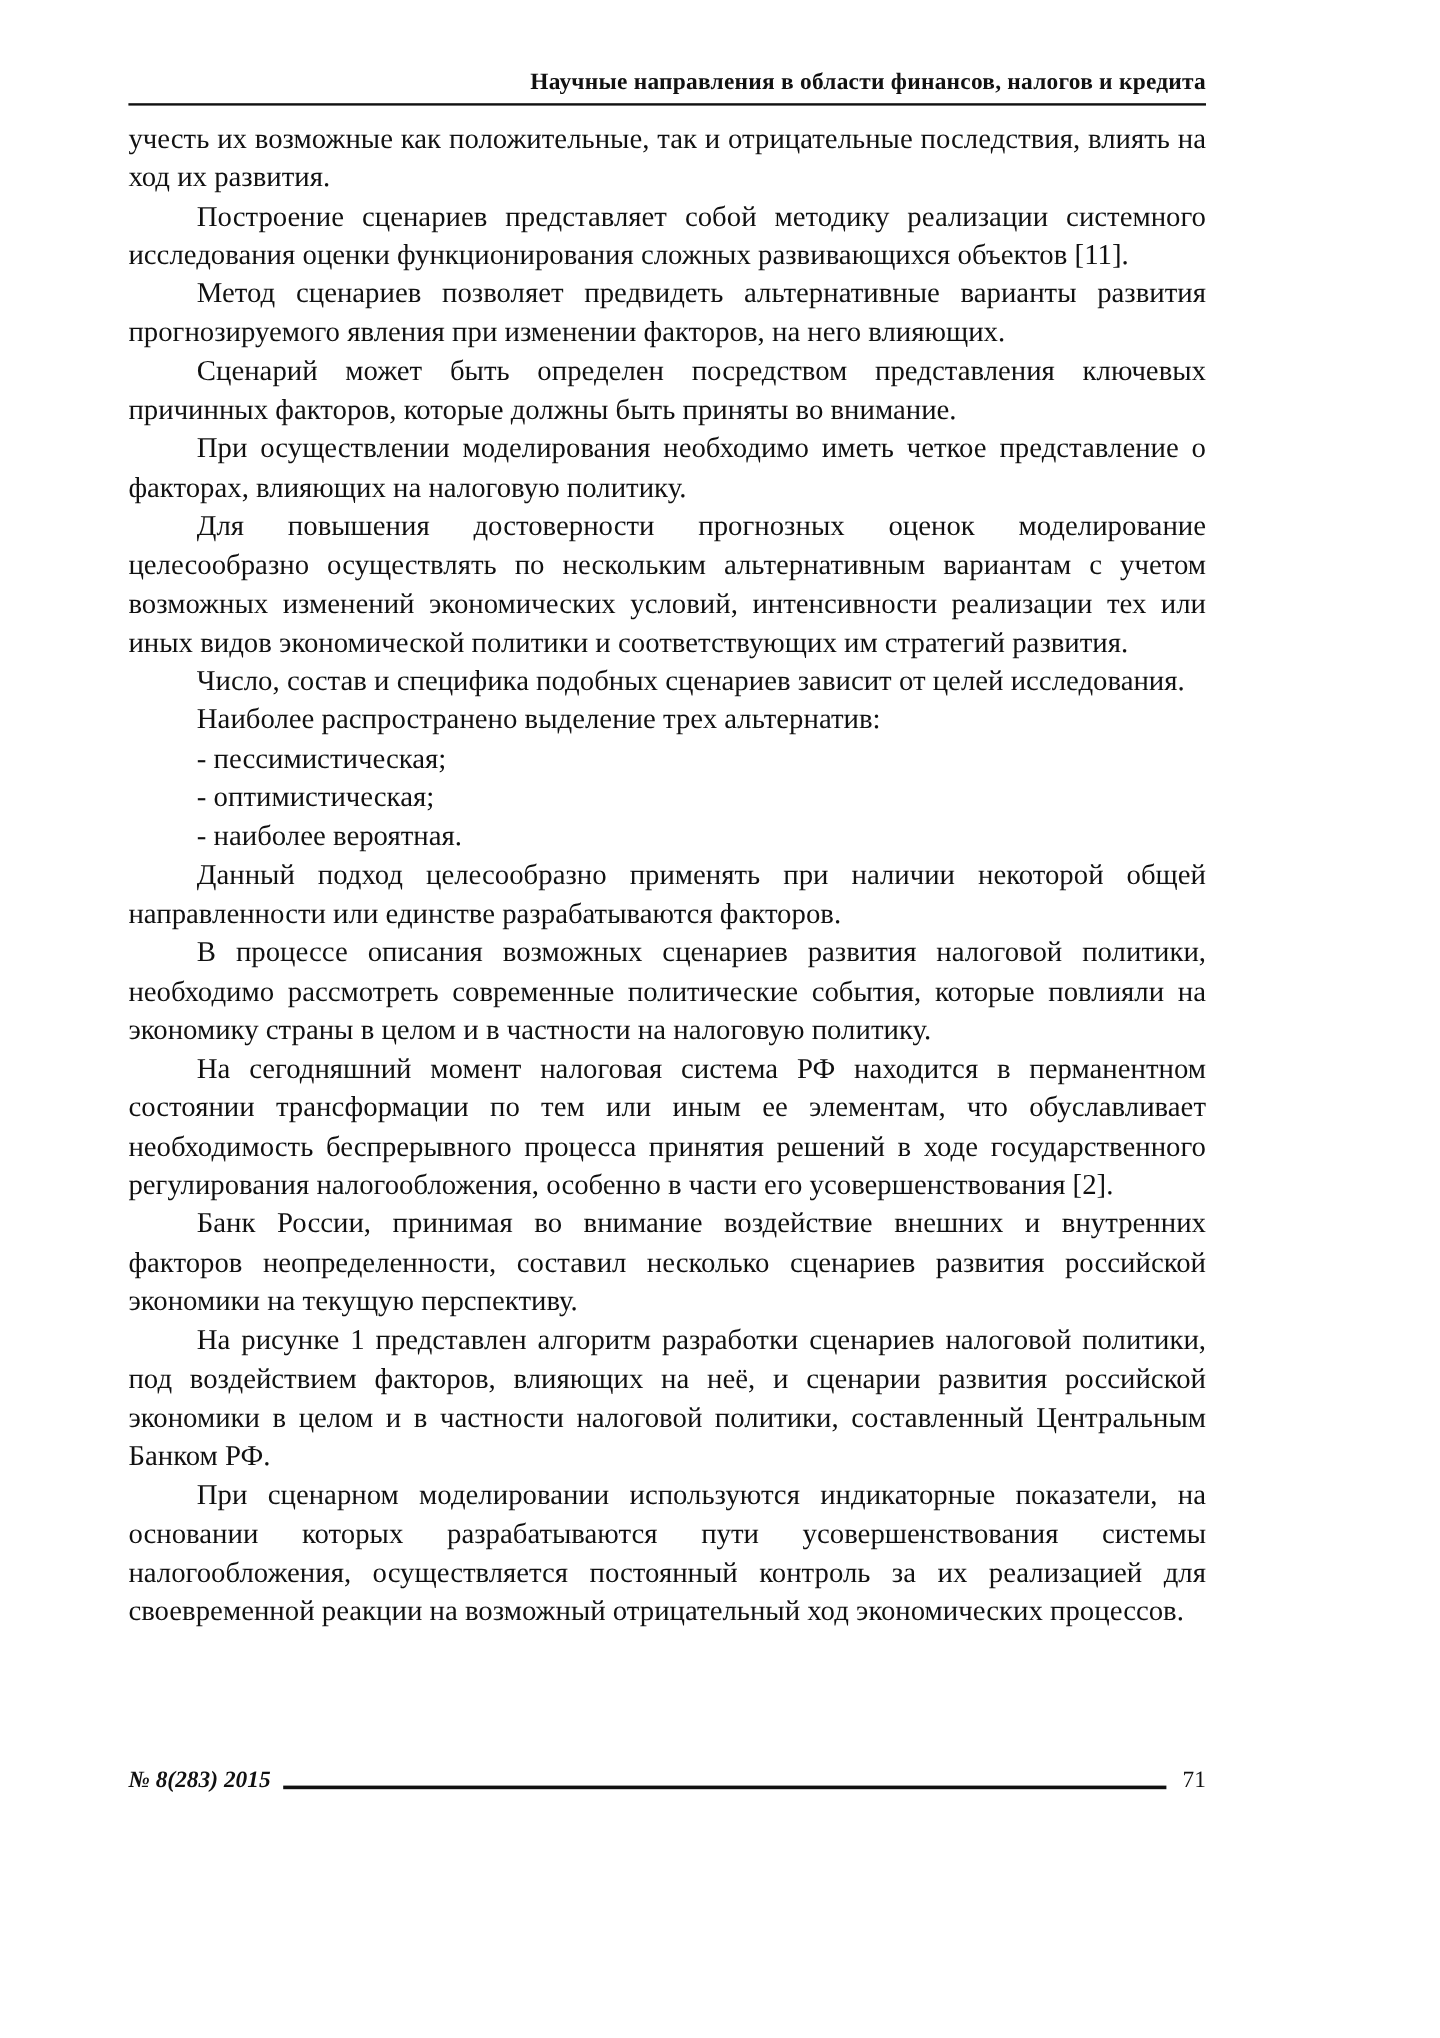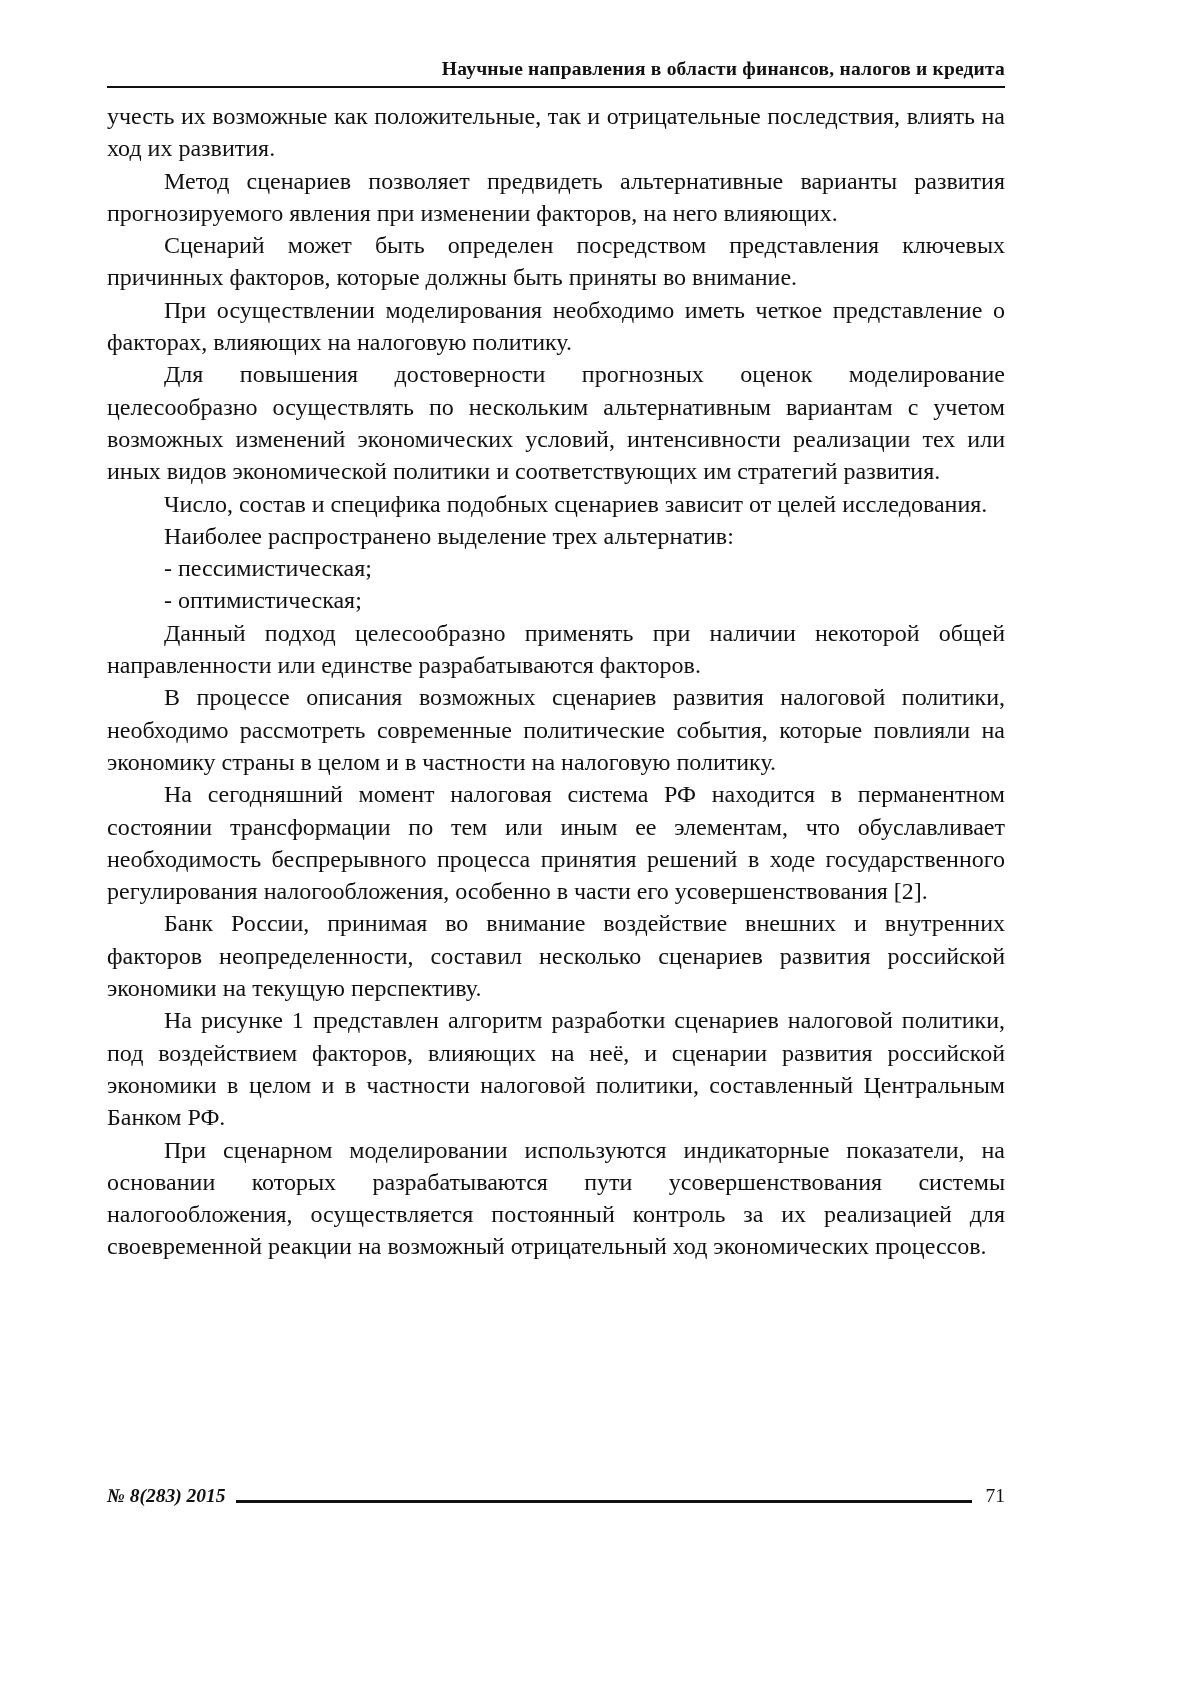--- a/index.html
+++ b/index.html
@@ -42,21 +42,20 @@
     text-indent: 0;
   }
   .footer {
     position: absolute;
     left: 107px;
     width: 898px;
     top: 1473px;
     display: flex;
     align-items: flex-end;
     font-size: 19.5px;
-    margin-top: 12px;
   }
   .footer-issue {
     font-weight: bold;
     font-style: italic;
     white-space: nowrap;
     padding-right: 10px;
   }
   .footer-rule {
     flex: 1;
     height: 3px;
@@ -76,28 +75,30 @@
 
   <div class="content">
 
     <header>
       <div class="header-title">Научные направления в области финансов, налогов и кредита</div>
       <div class="header-rule"></div>
     </header>
 
     <main class="body-text">
       <p class="para no-indent">учесть их возможные как положительные, так и отрицательные последствия, влиять на ход их развития.</p>
+      <p class="para">Построение сценариев представляет собой методику реализации системного исследования оценки функционирования сложных развивающихся объектов [11].</p>
       <p class="para">Метод сценариев позволяет предвидеть альтернативные варианты развития прогнозируемого явления при изменении факторов, на него влияющих.</p>
       <p class="para">Сценарий может быть определен посредством представления ключевых причинных факторов, которые должны быть приняты во внимание.</p>
       <p class="para">При осуществлении моделирования необходимо иметь четкое представление о факторах, влияющих на налоговую политику.</p>
       <p class="para">Для повышения достоверности прогнозных оценок моделирование целесообразно осуществлять по нескольким альтернативным вариантам с учетом возможных изменений экономических условий, интенсивности реализации тех или иных видов экономической политики и соответствующих им стратегий развития.</p>
       <p class="para">Число, состав и специфика подобных сценариев зависит от целей исследования.</p>
       <p class="para">Наиболее распространено выделение трех альтернатив:</p>
       <p class="para">- пессимистическая;</p>
       <p class="para">- оптимистическая;</p>
+      <p class="para">- наиболее вероятная.</p>
       <p class="para">Данный подход целесообразно применять при наличии некоторой общей направленности или единстве разрабатываются факторов.</p>
       <p class="para">В процессе описания возможных сценариев развития налоговой политики, необходимо рассмотреть современные политические события, которые повлияли на экономику страны в целом и в частности на налоговую политику.</p>
       <p class="para">На сегодняшний момент налоговая система РФ находится в перманентном состоянии трансформации по тем или иным ее элементам, что обуславливает необходимость беспрерывного процесса принятия решений в ходе государственного регулирования налогообложения, особенно в части его усовершенствования [2].</p>
       <p class="para">Банк России, принимая во внимание воздействие внешних и внутренних факторов неопределенности, составил несколько сценариев развития российской экономики на текущую перспективу.</p>
       <p class="para">На рисунке 1 представлен алгоритм разработки сценариев налоговой политики, под воздействием факторов, влияющих на неё, и сценарии развития российской экономики в целом и в частности налоговой политики, составленный Центральным Банком РФ.</p>
       <p class="para">При сценарном моделировании используются индикаторные показатели, на основании которых разрабатываются пути усовершенствования системы налогообложения, осуществляется постоянный контроль за их реализацией для своевременной реакции на возможный отрицательный ход экономических процессов.</p>
     </main>
 
   </div>
 

